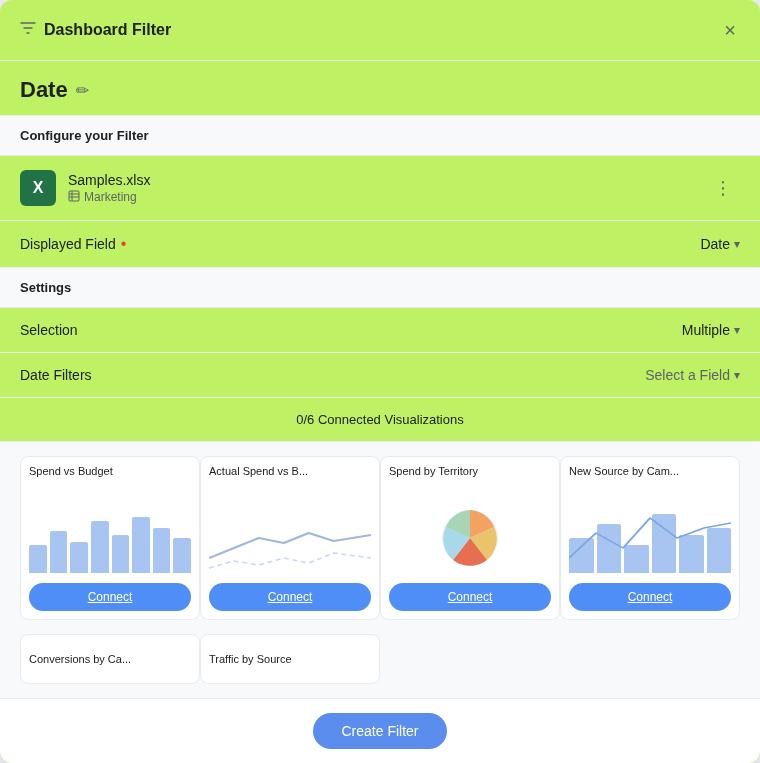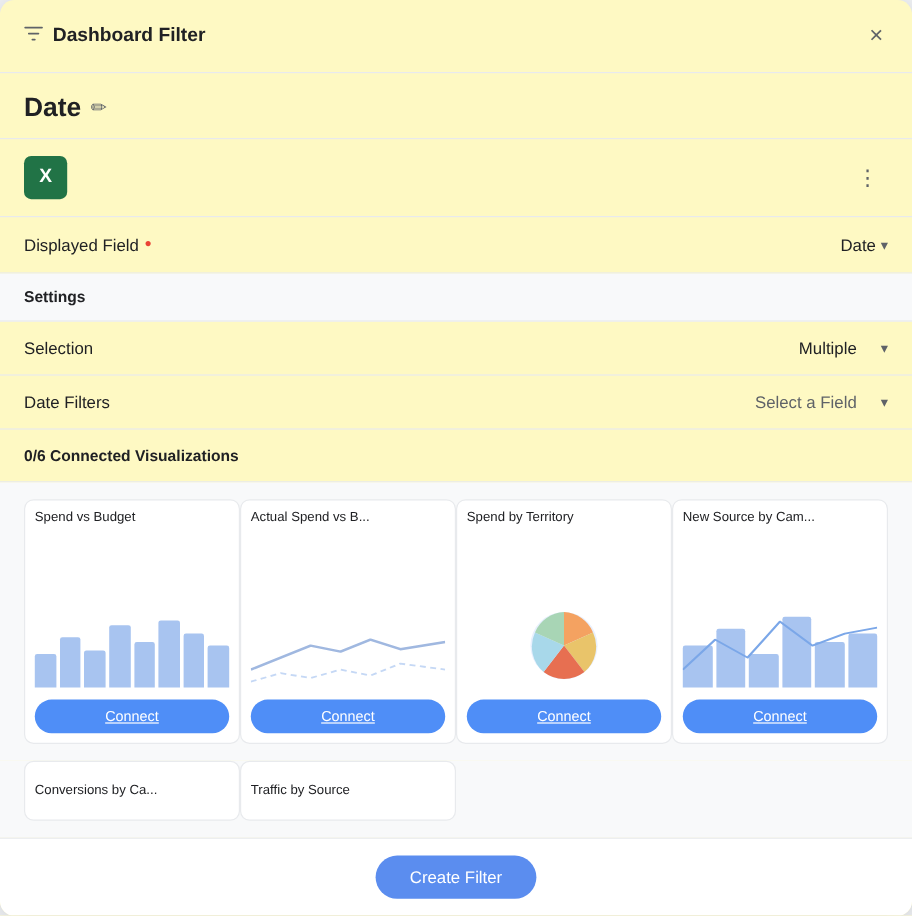--- a/index.html
+++ b/index.html
@@ -5,21 +5,21 @@
     * { box-sizing: border-box; margin: 0; padding: 0; }
     body {
       font-family: -apple-system, BlinkMacSystemFont, 'Segoe UI', sans-serif;
       background: #f0f2f5;
       display: flex;
       justify-content: center;
       align-items: center;
       min-height: 100vh;
     }
     .modal {
-      background: #fef9c3;
+      background: #bef264;
       width: 760px;
       min-height: 763px;
       border-radius: 12px;
       box-shadow: 0 4px 24px rgba(0,0,0,0.15);
       display: flex;
       flex-direction: column;
       overflow: hidden;
     }
     .modal-header {
       display: flex;
@@ -172,35 +172,36 @@
       padding: 14px 20px;
       border-bottom: 1px solid #e8eaed;
     }
     .setting-label {
       font-size: 14px;
       color: #202124;
     }
     .setting-value {
       display: flex;
       align-items: center;
-      gap: 20px;
+      gap: 4px;
       font-size: 14px;
       color: #202124;
       cursor: pointer;
     }
     .select-field-value {
       color: #5f6368;
       text-align: right;
     }
     .visualizations-header {
       padding: 14px 20px;
       font-size: 13px;
-      font-weight: 700;
-      color: #202124;
-      border-bottom: 1px solid #e8eaed;
+      font-weight: 400;
+      color: #202124;
+      border-bottom: 1px solid #e8eaed;
+      text-align: center;
     }
     .viz-grid {
       display: grid;
       grid-template-columns: repeat(4, 1fr);
       padding: 14px 20px;
       background: #f8f9fa;
       flex: 1;
     }
     .viz-card {
       background: #fff;
@@ -318,24 +319,41 @@
     <button class="close-btn">×</button>
   </div>
 
   <div class="filter-name-section">
     <div class="filter-name-row">
       <span class="filter-name">Date</span>
       <span class="edit-icon">✏</span>
     </div>
   </div>
 
+  <div class="section-label">
+    <span>Configure your Filter</span>
+  </div>
 
   <div class="datasource-row">
     <div class="datasource-left">
       <div class="excel-icon">X</div>
+      <div class="datasource-info">
+        <div class="datasource-name">Samples.xlsx</div>
+        <div class="datasource-table">
+          <span class="table-icon">
+            <svg width="12" height="12" viewBox="0 0 12 12" fill="none">
+              <rect x="1" y="1" width="10" height="10" rx="1" stroke="#5f6368" stroke-width="1"></rect>
+              <line x1="1" y1="4" x2="11" y2="4" stroke="#5f6368" stroke-width="1"></line>
+              <line x1="1" y1="7" x2="11" y2="7" stroke="#5f6368" stroke-width="1"></line>
+              <line x1="4" y1="1" x2="4" y2="11" stroke="#5f6368" stroke-width="1"></line>
+            </svg>
+          </span>
+          <span>Marketing</span>
+        </div>
+      </div>
     </div>
     <button class="more-btn">⋮</button>
   </div>
 
   <div class="field-row">
     <span class="field-label">
       <span>Displayed Field</span>
       <span class="required-dot">•</span>
     </span>
     <div class="field-value">

